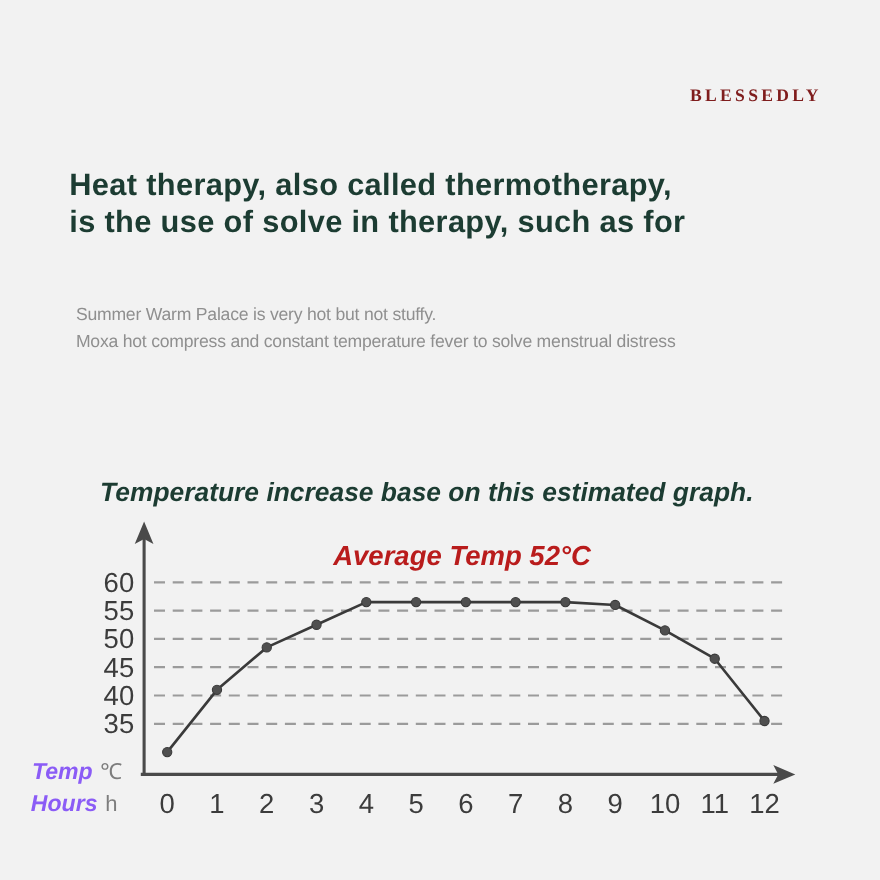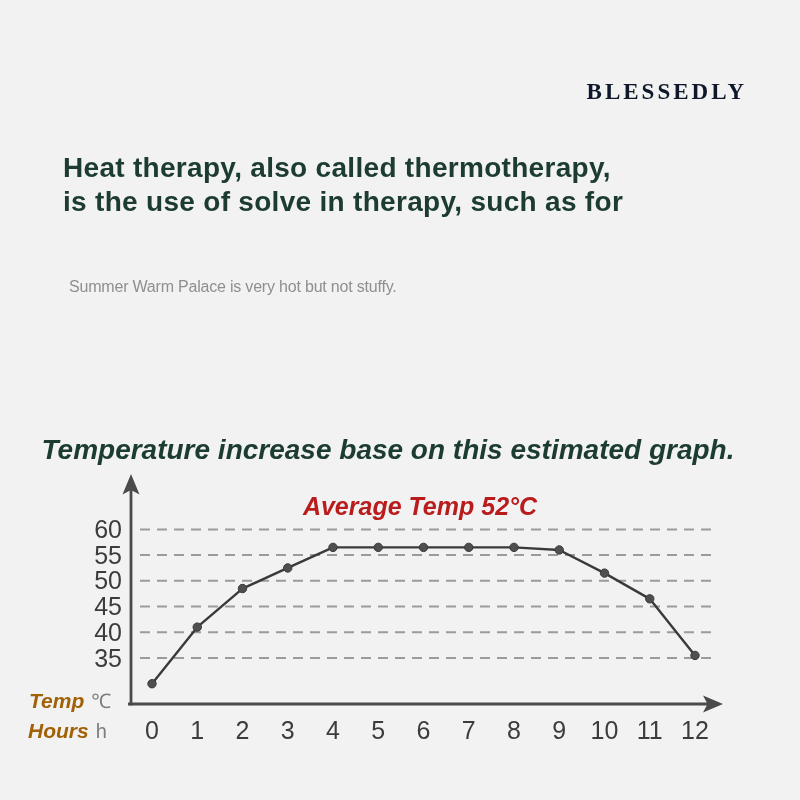--- a/index.html
+++ b/index.html
@@ -1,29 +1,29 @@
 <!DOCTYPE html>
 <html><head>
 <meta charset="utf-8">
 <style>
   html,body{margin:0;padding:0;background:#e8e8e8;}
   .page{position:relative;width:800px;height:800px;background:#f2f2f2;overflow:hidden;
         font-family:"Liberation Sans",sans-serif;}
   .brand{position:absolute;top:79px;right:53px;font-family:"Liberation Serif",serif;
-         font-weight:700;font-size:23px;letter-spacing:3px;color:#0f172a;}
+         font-weight:700;font-size:16px;letter-spacing:3px;color:#7f1d1d;}
   .heading{position:absolute;left:63px;top:139px;font-size:28px;font-weight:700;
            line-height:34px;color:#1c3c32;letter-spacing:.3px;margin-top:12px;}
   .subtext{position:absolute;left:69px;top:275px;font-size:16px;line-height:24px;
            color:#8f8f8f;letter-spacing:-.2px;}
   .chart-title{position:absolute;left:0;top:434px;width:776px;text-align:center;
-               font-size:28px;font-weight:700;font-style:italic;color:#1c3c32;}
+               font-size:24px;font-weight:700;font-style:italic;color:#1c3c32;}
   .chart-annotation{position:absolute;left:420px;top:492px;transform:translateX(-50%);
                font-size:25px;font-weight:700;font-style:italic;color:#b91c1c;white-space:nowrap;}
   .axis-corner{position:absolute;white-space:nowrap;}
-  .axis-name{font-size:21px;font-weight:700;font-style:italic;color:#a16207;}
+  .axis-name{font-size:21px;font-weight:700;font-style:italic;color:#8b5cf6;}
   .axis-unit{font-size:20px;font-weight:400;color:#7d7d7d;margin-left:7px;}
   #temp-label{left:29px;top:687px;}
   #hours-label{left:28px;top:719px;text-align:right;}
   #chart-svg{position:absolute;left:0;top:0;pointer-events:none;}
   #chart-svg text.tick{font-family:"Liberation Sans","DejaVu Sans",sans-serif;
                        font-size:25px;fill:#3c3c3c;}
 </style>
 </head>
 <body>
 
@@ -31,20 +31,21 @@
 
   <div class="brand">BLESSEDLY</div>
 
   <div class="heading">
     <div>Heat therapy, also called thermotherapy,</div>
     <div>is the use of solve in therapy, such as for</div>
   </div>
 
   <div class="subtext">
     <div>Summer Warm Palace is very hot but not stuffy.</div>
+    <div>Moxa hot compress and constant temperature fever to solve menstrual distress</div>
   </div>
 
   <div class="chart-title">Temperature increase base on this estimated graph.</div>
   <div class="chart-annotation">Average Temp 52°C</div>
 
   <svg id="chart-svg" width="800" height="800">
       <line x1="140" y1="529.375" x2="712" y2="529.375" stroke="#9b9b9b" stroke-width="2" stroke-dasharray="10 7"></line>
       <text x="122" y="537.875" text-anchor="end" class="tick">60</text>
       <line x1="140" y1="555.1" x2="712" y2="555.1" stroke="#9b9b9b" stroke-width="2" stroke-dasharray="10 7"></line>
       <text x="122" y="563.6" text-anchor="end" class="tick">55</text>

